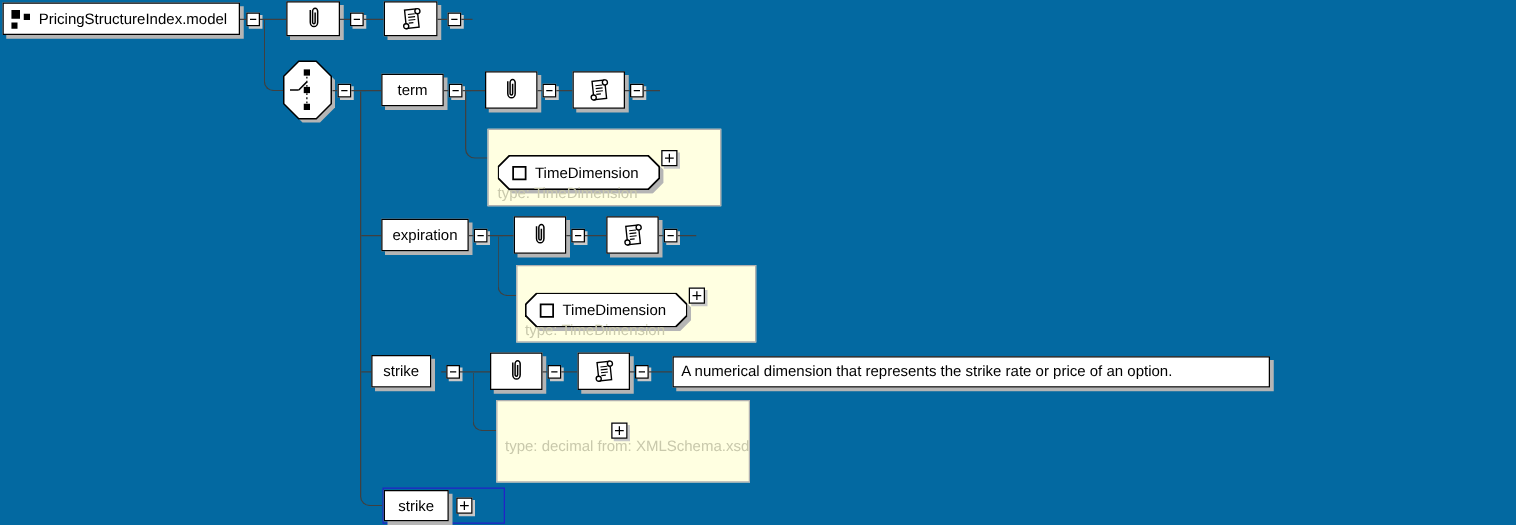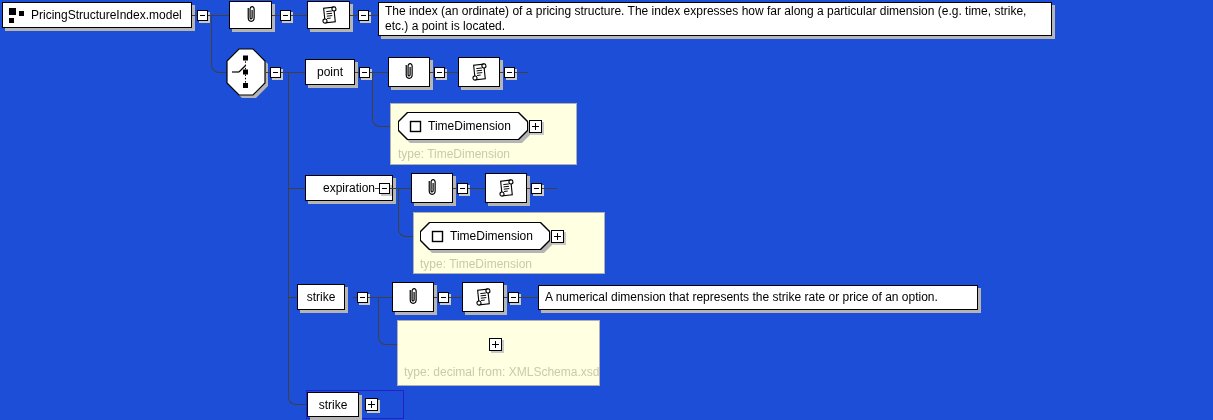--- a/index.html
+++ b/index.html
@@ -1,17 +1,17 @@
 <!DOCTYPE html>
 <html><head>
 <meta charset="utf-8">
 <style>
   html,body{margin:0;padding:0;background:#fff;}
   #stage{
-    position:relative;width:1213px;height:420px;background:#1d4ed8;overflow:hidden;
+    position:relative;width:1213px;height:420px;background:#0369a1;overflow:hidden;
     font-family:"Liberation Sans",sans-serif;color:#000;
   }
   
   .box{
     position:absolute;background:#fff;border:1px solid #000;box-sizing:border-box;
     box-shadow:3px 3px 0 #b5b5b5;
   }
   .elem-box{display:flex;align-items:center;justify-content:center;font-size:12px;}
   .root-box{display:flex;align-items:center;gap:6px;padding-left:6px;font-size:12px;}
   .icon-box{display:flex;align-items:center;justify-content:center;}
@@ -30,21 +30,21 @@
   }
   .toggle::before{content:"";position:absolute;left:2px;right:2px;top:4px;height:1px;background:#000;}
   .toggle.t12{width:13px;height:13px;}
   .toggle.t12::before{top:5px;}
   .toggle.plus::after{content:"";position:absolute;top:2px;bottom:2px;left:4px;width:1px;background:#000;}
   .toggle.t12.plus::after{left:5px;}
   
   .panel{position:absolute;background:#FFFFE1;border:1px solid #B0B0B0;box-sizing:border-box;}
   .type-note{position:absolute;font-size:12px;color:#C9C9AC;white-space:nowrap;}
   
-  .badge{position:absolute;}
+  .badge{position:absolute;margin-top:12px;}
   .oct{
     clip-path:polygon(9px 0%,calc(100% - 9px) 0%,100% 9px,100% calc(100% - 9px),
       calc(100% - 9px) 100%,9px 100%,0% calc(100% - 9px),0% 9px);
   }
   .b-shadow{position:absolute;left:0;top:0;right:0;bottom:0;background:#b5b5b5;transform:translate(3px,3px);}
   .b-edge{position:absolute;left:0;top:0;right:0;bottom:0;background:#000;}
   .b-face{position:absolute;left:1px;top:1px;right:1px;bottom:1px;background:#fff;}
   .b-content{
     position:absolute;left:0;top:0;right:0;bottom:0;display:flex;align-items:center;
     gap:6px;padding-left:11px;font-size:12px;
@@ -86,23 +86,20 @@
         <circle cx="19" cy="7" r="2.2" fill="#fff" stroke="#000" stroke-width="1.2"></circle>
         <circle cx="8" cy="19" r="2.2" fill="#fff" stroke="#000" stroke-width="1.2"></circle>
         <path d="M10.5 9 h6 M10.5 11.5 h6 M10.5 14 h6 M10.5 16.5 h4" stroke="#000" stroke-width="1" fill="none"></path>
       </g>
     </svg>
   </div>
   <i class="hl" style="left:350px;top:15px;width:8px"></i>
   <span class="toggle" style="left:358px;top:10px"></span>
   <i class="hl" style="left:369px;top:15px;width:9px"></i>
 
-  <div class="box doc-box" style="left:378px;top:2px;width:674px;height:34px">
-    <span>The index (an ordinate) of a pricing structure. The index expresses how far along a particular dimension (e.g. time, strike, etc.) a point is located.</span>
-  </div>
 
   <i class="curve" style="left:211px;top:16px;width:17px;height:57px"></i>
 
   <svg style="position:absolute;left:226px;top:48px" width="44" height="52" viewBox="0 0 44 52">
     <polygon points="13,1 27,1 39,13 39,35 27,47 13,47 1,35 1,13" transform="translate(3,3)" fill="#b5b5b5"></polygon>
     <polygon points="13,1 27,1 39,13 39,35 27,47 13,47 1,35 1,13" fill="#fff" stroke="#000" stroke-width="1.2"></polygon>
     <line x1="6" y1="24" x2="13" y2="24" stroke="#000" stroke-width="1.2"></line>
     <line x1="13" y1="24" x2="19.5" y2="17.5" stroke="#000" stroke-width="1.2"></line>
     <line x1="19.5" y1="10" x2="19.5" y2="38" stroke="#000" stroke-width="1" stroke-dasharray="1.5 1.8"></line>
     <rect x="17" y="7.5" width="5" height="5" fill="#000"></rect>
@@ -111,21 +108,21 @@
   </svg>
   <i class="hl" style="left:266px;top:72px;width:4px"></i>
   <span class="toggle" style="left:270px;top:67px"></span>
   <i class="hl" style="left:281px;top:72px;width:24px"></i>
 
   <i class="curve" style="left:288px;top:73px;width:18px;height:332px"></i>
   <i class="hl" style="left:289px;top:188px;width:16px"></i>
   <i class="hl" style="left:289px;top:297px;width:16px"></i>
 
   <div class="box elem-box" style="left:305px;top:59px;width:50px;height:26px">
-    <span>point</span>
+    <span>term</span>
   </div>
   <i class="hl" style="left:355px;top:72px;width:4px"></i>
   <span class="toggle" style="left:359px;top:67px"></span>
   <i class="hl" style="left:370px;top:72px;width:18px"></i>
 
   <div class="box icon-box" style="left:388px;top:57px;width:42px;height:30px">
     <svg width="24" height="24" viewBox="0 0 26 26">
       <path d="M10 5.5 V16 a3.2 3.8 0 0 0 6.4 0 V6.5 a2.2 2.6 0 0 0 -4.4 0 v9.5 a1.1 1.3 0 0 0 2.2 0 V7.5" fill="none" stroke="#000" stroke-width="1.3"></path>
     </svg>
   </div>
@@ -155,21 +152,21 @@
     <span class="b-content">
       <svg width="13" height="13" viewBox="0 0 13 13">
         <rect x="1.5" y="1.5" width="10" height="10" fill="#fff" stroke="#000" stroke-width="1.4"></rect>
       </svg>
       <span>TimeDimension</span>
     </span>
   </div>
   <span class="toggle t12 plus" style="left:529px;top:120px"></span>
   <span class="type-note" style="left:398px;top:147px">type: TimeDimension</span>
 
-  <div class="box elem-box" style="left:305px;top:175px;width:88px;height:26px">
+  <div class="box elem-box" style="left:305px;top:175px;width:70px;height:26px">
     <span>expiration</span>
   </div>
   <i class="hl" style="left:375px;top:188px;width:4px"></i>
   <span class="toggle" style="left:379px;top:183px"></span>
   <i class="hl" style="left:390px;top:188px;width:21px"></i>
 
   <div class="box icon-box" style="left:411px;top:173px;width:42px;height:30px">
     <svg width="24" height="24" viewBox="0 0 26 26">
       <path d="M10 5.5 V16 a3.2 3.8 0 0 0 6.4 0 V6.5 a2.2 2.6 0 0 0 -4.4 0 v9.5 a1.1 1.3 0 0 0 2.2 0 V7.5" fill="none" stroke="#000" stroke-width="1.3"></path>
     </svg>
@@ -228,28 +225,28 @@
         <rect x="8" y="5" width="11" height="16" fill="#fff" stroke="#000" stroke-width="1.2"></rect>
         <circle cx="19" cy="7" r="2.2" fill="#fff" stroke="#000" stroke-width="1.2"></circle>
         <circle cx="8" cy="19" r="2.2" fill="#fff" stroke="#000" stroke-width="1.2"></circle>
         <path d="M10.5 9 h6 M10.5 11.5 h6 M10.5 14 h6 M10.5 16.5 h4" stroke="#000" stroke-width="1" fill="none"></path>
       </g>
     </svg>
   </div>
   <i class="hl" style="left:504px;top:297px;width:4px"></i>
   <span class="toggle" style="left:508px;top:292px"></span>
   <i class="hl" style="left:519px;top:297px;width:19px"></i>
-  <div class="box doc-box doc-single" style="left:538px;top:285px;width:440px;height:25px">
+  <div class="box doc-box doc-single" style="left:538px;top:285px;width:478px;height:25px">
     <span>A numerical dimension that represents the strike rate or price of an option.</span>
   </div>
 
   <i class="curve" style="left:378px;top:298px;width:26px;height:47px"></i>
   <div class="panel" style="left:397px;top:320px;width:203px;height:66px"></div>
   <span class="toggle t12 plus" style="left:489px;top:338px"></span>
-  <span class="type-note" style="left:404px;top:365px">type: decimal from: XMLSchema.xsd</span>
+  <span class="type-note" style="left:404px;top:350px">type: decimal from: XMLSchema.xsd</span>
 
   <div class="sel-rect" style="left:306px;top:390px;width:98px;height:29px"></div>
   <div class="box elem-box" style="left:307px;top:392px;width:52px;height:25px">
     <span>strike</span>
   </div>
   <span class="toggle t12 plus" style="left:365px;top:398px"></span>
 
 </div>
 
 </body></html>

